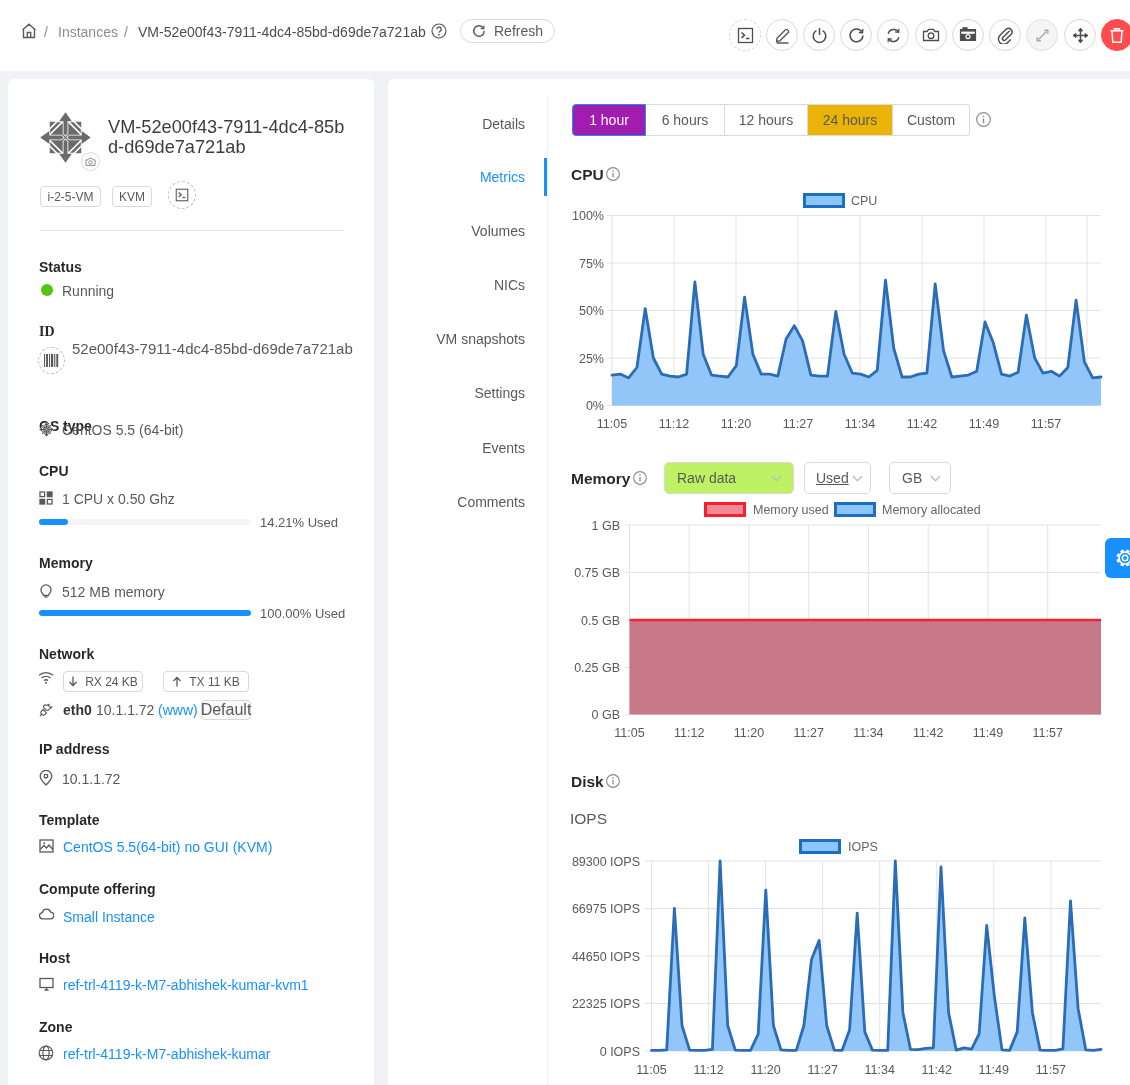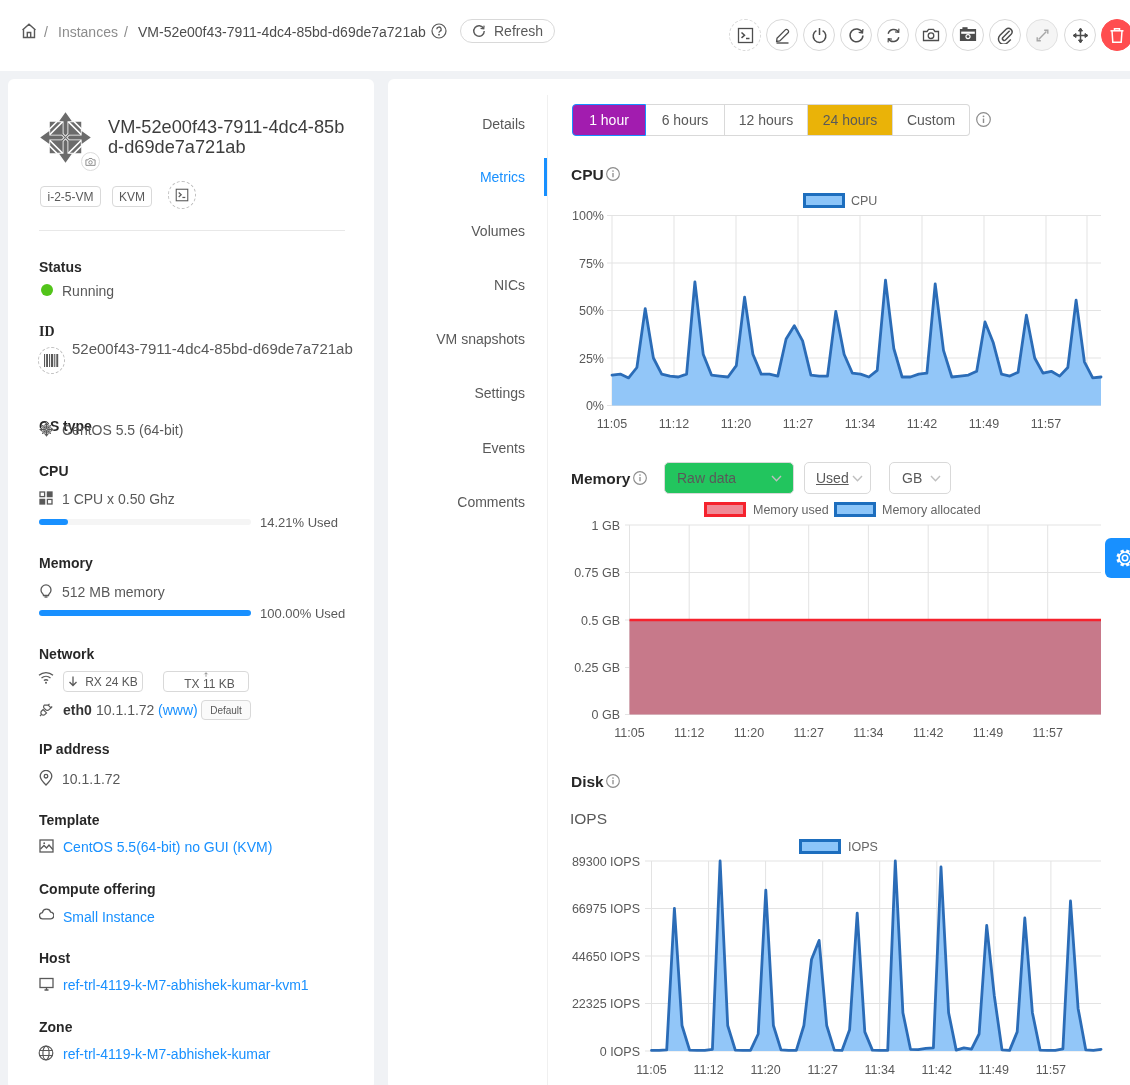--- a/index.html
+++ b/index.html
@@ -224,35 +224,35 @@
   <path d="M3.5 7 a7 7 0 0 1 9 0"></path>
   <path d="M5.9 9.6 a3.3 3.3 0 0 1 4.2 0"></path>
   <circle cx="8" cy="11.7" r="1" fill="#595959" stroke="none"></circle>
 </svg>
 <div class="pill" style="left:63px; top:671px; width:80px; height:21px; font-size:12px;">
   <svg width="10" height="11" viewBox="0 0 10 11" fill="none" stroke="#595959" stroke-width="1.3">
       <path d="M5 0.5 V9 M1.5 6 L5 9.5 L8.5 6"></path>
     </svg>
   <span style="margin-left:7px;">RX 24 KB</span>
 </div>
-<div class="pill" style="left:163px; top:671px; width:86px; height:21px; font-size:12px;flex-direction:column;">
+<div class="pill" style="left:163px; top:671px; width:86px; height:21px; font-size:12px;">
   <svg width="10" height="11" viewBox="0 0 10 11" fill="none" stroke="#595959" stroke-width="1.3">
       <path d="M5 10.5 V2 M1.5 5 L5 1.5 L8.5 5"></path>
     </svg>
   <span style="margin-left:7px;">TX 11 KB</span>
 </div>
 <svg class="abs" style="left:39px; top:703px;" width="14" height="14" viewBox="0 0 14 14" fill="none" stroke="#595959" stroke-width="1.2">
   <path d="M9.2 2.1 L11.9 4.8 L10 6.7 a2.3 2.3 0 0 1 -3.3 0 L5.3 5.4 a2.3 2.3 0 0 1 0 -3.3 Z" transform="rotate(0)"></path>
   <path d="M4.1 6.5 L7.5 9.9 L6 11.4 a2.4 2.4 0 0 1 -3.4 -3.4 Z"></path>
   <path d="M10.5 0.8 L9 2.3 M13.2 3.5 L11.7 5 M1 13 L2.8 11.2"></path>
 </svg>
 <div class="txt" style="left:63px; top:702px; font-weight:bold; color:rgba(0,0,0,0.8);">eth0</div>
 <div class="txt" style="left:96px; top:702px;">10.1.1.72</div>
 <div class="link" style="left:158px; top:702px;">(www)</div>
-<div class="abs" style="left:201px; top:700px; width:50px; height:20px; border:1px solid #d9d9d9; border-radius:4px; background:#fafafa; font-size:10px; color:#595959; display:flex; align-items:center; justify-content:center;">Default</div>
+<div class="abs" style="left:201px; top:700px; width:50px; height:20px; border:1px solid #d9d9d9; border-radius:4px; background:#fafafa; font-size:16px; color:#595959; display:flex; align-items:center; justify-content:center;">Default</div>
 
 <div class="lbl" style="left:39px; top:741px;">IP address</div>
 <svg class="abs" style="left:39px; top:770px;" width="14" height="16" viewBox="0 0 14 16" fill="none" stroke="#595959" stroke-width="1.3">
   <path d="M7 15 C3.5 11.5 1.2 8.8 1.2 6.2 a5.8 5.8 0 0 1 11.6 0 C12.8 8.8 10.5 11.5 7 15 Z"></path>
   <circle cx="7" cy="6.2" r="1.8"></circle>
 </svg>
 <div class="txt" style="left:62px; top:771px;">10.1.1.72</div>
 
 <div class="lbl" style="left:39px; top:812px;">Template</div>
 <svg class="abs" style="left:39px; top:839px;" width="15" height="14" viewBox="0 0 15 14" fill="none" stroke="#595959" stroke-width="1.3">
@@ -316,21 +316,21 @@
 
 <div class="abs" style="left:803px; top:193px; width:42px; height:15px; background:#8cc5f9; border:3px solid #1d6ebe;"></div>
 <div class="txt" style="left:851px; top:194px; color:#666; font-size:12.5px;">CPU</div>
 
 <div class="lbl" style="left:571px; top:470px; font-size:15.5px;">Memory</div>
 <svg class="abs" style="left:633px; top:471px;" width="14" height="14" viewBox="0 0 15 15" fill="none">
   <circle cx="7.5" cy="7.5" r="6.8" stroke="#8c8c8c" stroke-width="1.2"></circle>
   <path d="M7.5 6.5 V11" stroke="#8c8c8c" stroke-width="1.4"></path>
   <circle cx="7.5" cy="4.3" r="0.9" fill="#8c8c8c"></circle>
 </svg>
-<div class="abs" style="left:664px; top:462px; width:130px; height:32px; border:1px solid #d9d9d9; border-radius:5px; background:#22c55e; display:flex; align-items:center;">
+<div class="abs" style="left:664px; top:462px; width:130px; height:32px; border:1px solid #d9d9d9; border-radius:5px; background:#bef264; display:flex; align-items:center;">
   <span style="margin-left:12px; color:#595959;">Raw data</span>
   <svg style="position:absolute; right:11px;" width="11" height="7" viewBox="0 0 11 7" fill="none" stroke="#bfbfbf" stroke-width="1.4">
       <path d="M1 1 L5.5 5.7 L10 1"></path>
     </svg>
 </div>
 <div class="abs" style="left:804px; top:462px; width:67px; height:32px; border:1px solid #d9d9d9; border-radius:5px; background:#fff; display:flex; align-items:center;text-decoration:underline;">
   <span style="margin-left:11px; color:#595959;">Used</span>
   <svg style="position:absolute; right:7px;" width="11" height="7" viewBox="0 0 11 7" fill="none" stroke="#bfbfbf" stroke-width="1.4">
       <path d="M1 1 L5.5 5.7 L10 1"></path>
     </svg>

